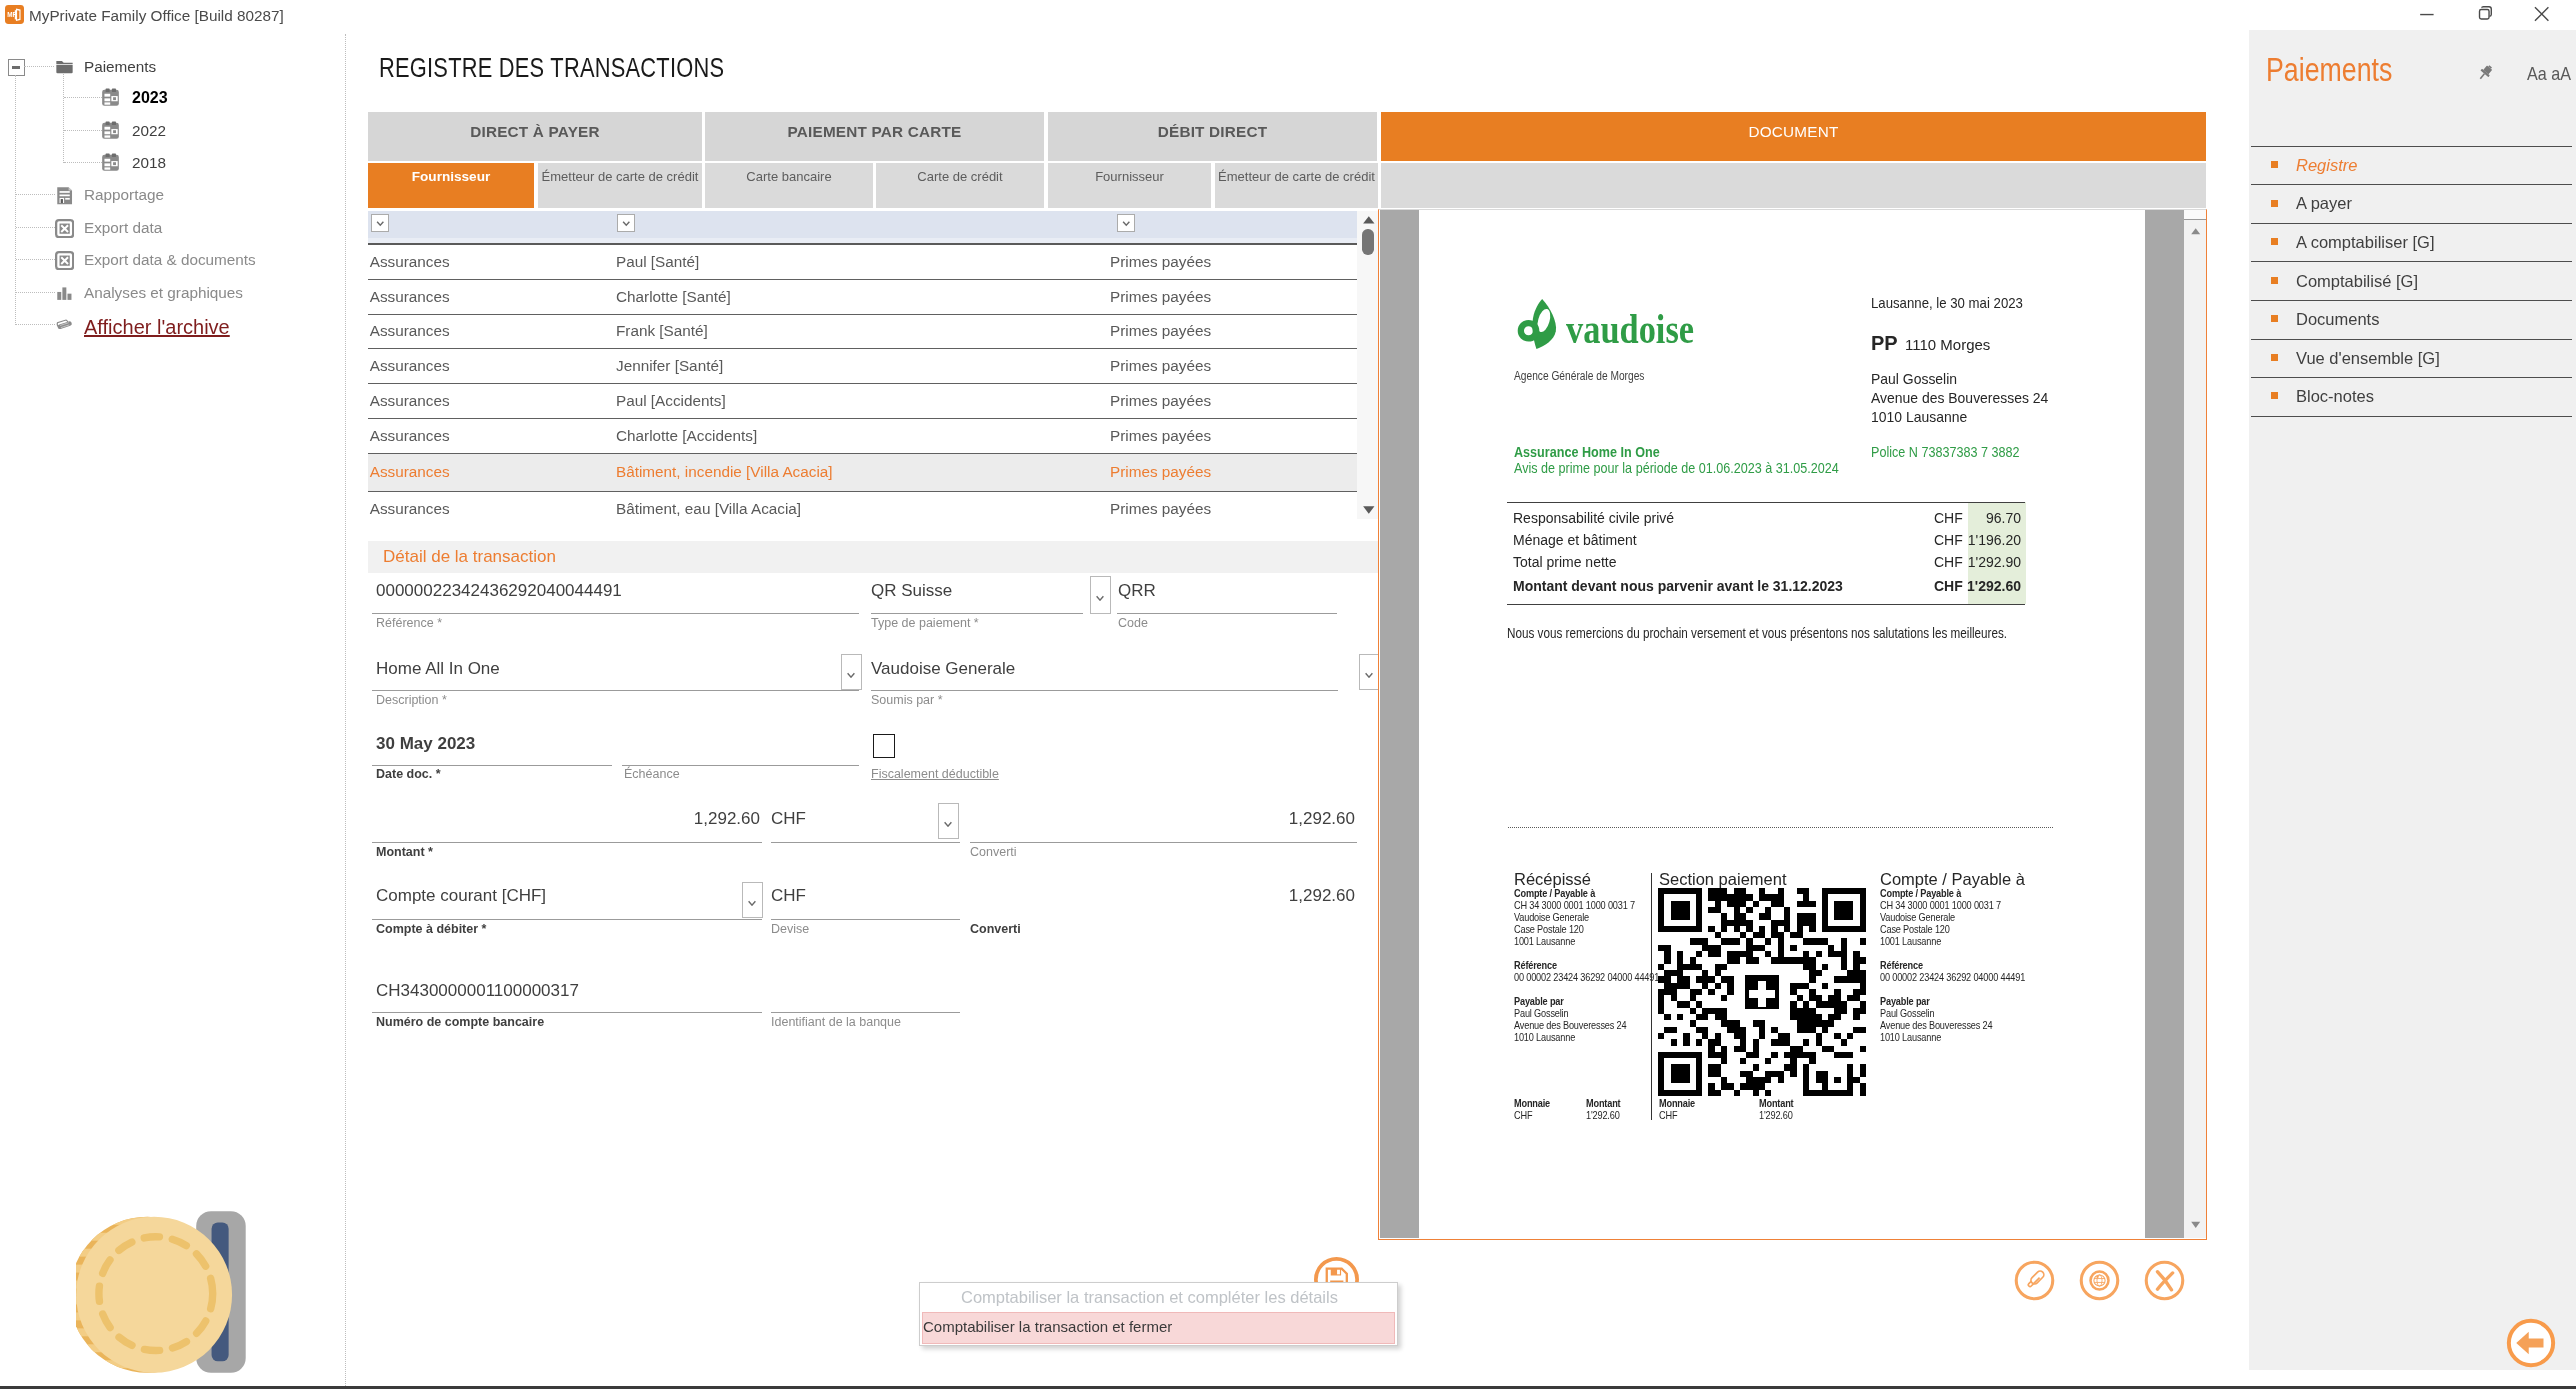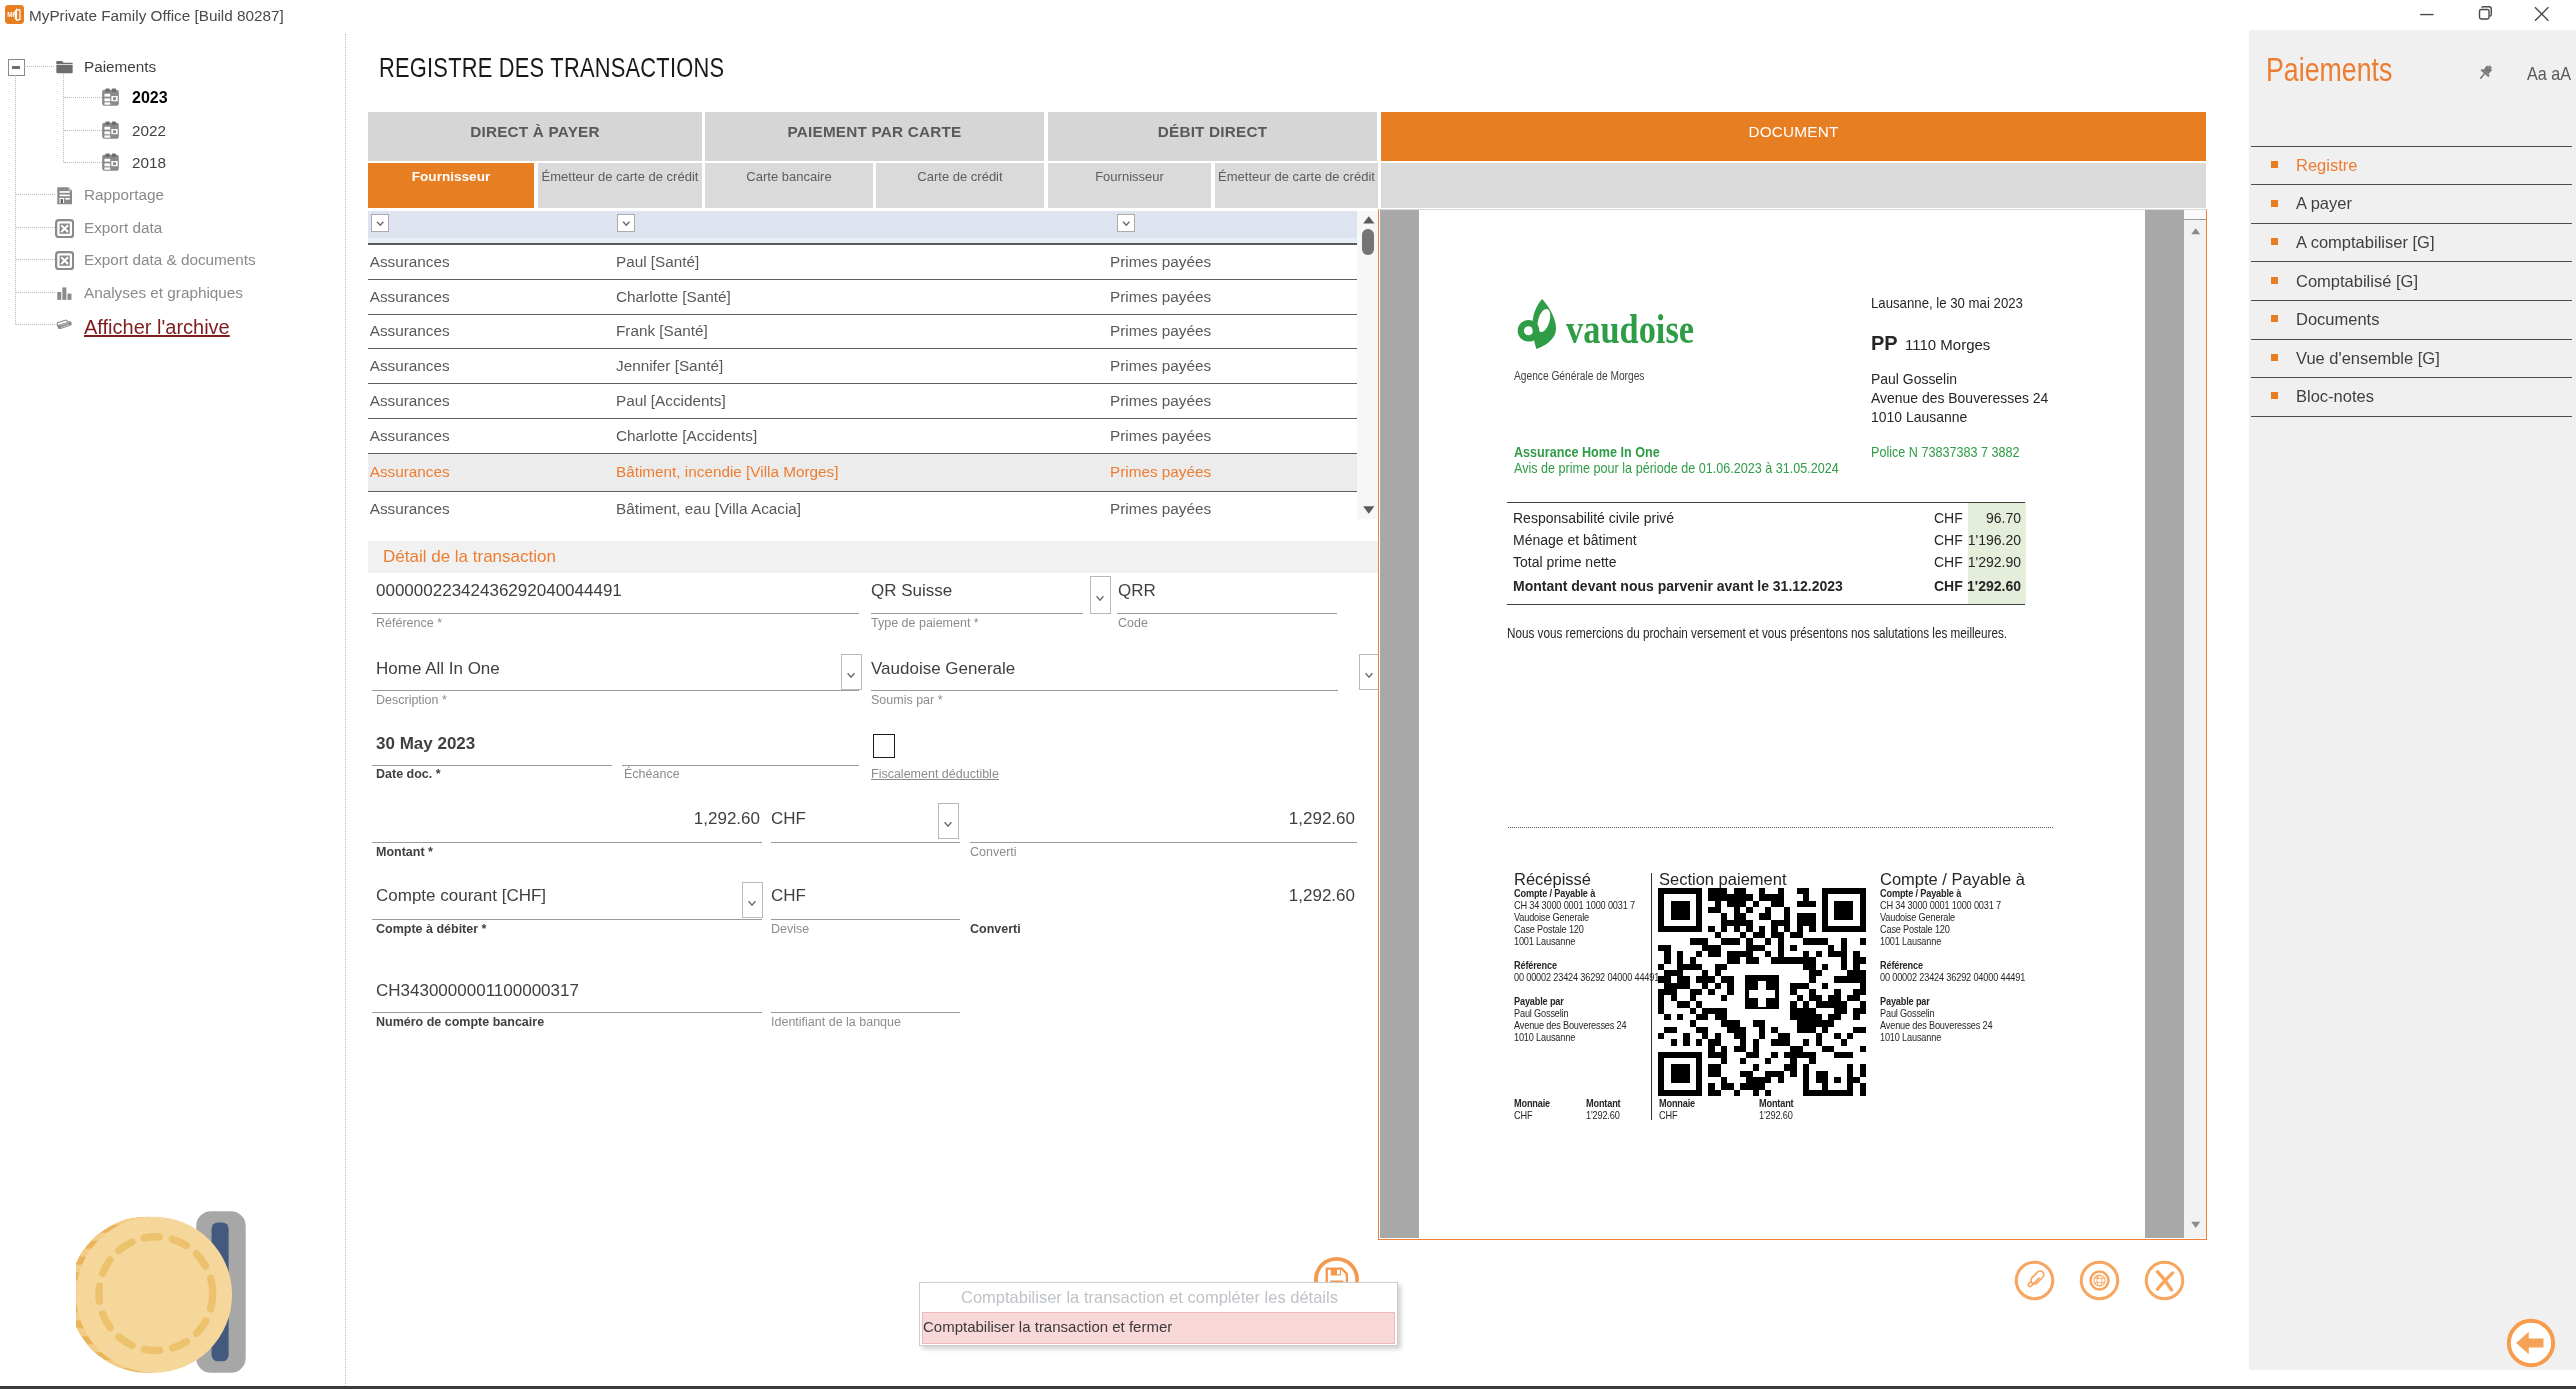--- a/index.html
+++ b/index.html
@@ -178,21 +178,21 @@
     <span class="rct" style="left:248px;">Paul [Accidents]</span>
     <span class="rct" style="left:742px;">Primes payées</span>
   </div>
 <div class="a row" style="left:368px;top:419px;width:989px;height:35px;">
     <span class="rct" style="left:1.7px;">Assurances</span>
     <span class="rct" style="left:248px;">Charlotte [Accidents]</span>
     <span class="rct" style="left:742px;">Primes payées</span>
   </div>
 <div class="a row" style="left:368px;top:454px;width:989px;height:38px;background:#ececec;color:#ed7d31;">
     <span class="rct" style="left:1.7px;top:9px;">Assurances</span>
-    <span class="rct" style="left:248px;top:9px;">Bâtiment, incendie [Villa Morges]</span>
+    <span class="rct" style="left:248px;top:9px;">Bâtiment, incendie [Villa Acacia]</span>
     <span class="rct" style="left:742px;top:9px;">Primes payées</span>
   </div>
 <div class="a" style="left:368px;top:492px;width:989px;height:27px;overflow:hidden;font-size:15.3px;color:#595959;">
     <span class="rct" style="left:1.7px;">Assurances</span>
     <span class="rct" style="left:248px;">Bâtiment, eau [Villa Acacia]</span>
     <span class="rct" style="left:742px;">Primes payées</span>
   </div>
 <div class="a" style="left:1357px;top:211px;width:21px;height:308px;background:#f7f7f7;"></div>
 <svg class="a" style="left:1362px;top:215px;" width="13.6" height="11.4" viewBox="0 0 24 20">
     <path d="M12 2 L22 15 L2 15 Z" fill="#5a5a5a"></path>
@@ -334,21 +334,21 @@
 </svg>
 <div class="a" style="left:2527px;top:63px;font-size:19px;color:#595959;white-space:nowrap;transform:scaleX(.85);transform-origin:0 0;">Aa aA</div>
 <div class="sep" style="left:2251px;top:146px;width:321px;"></div>
 <div class="sep" style="left:2251px;top:184px;width:321px;"></div>
 <div class="sep" style="left:2251px;top:223px;width:321px;"></div>
 <div class="sep" style="left:2251px;top:261px;width:321px;"></div>
 <div class="sep" style="left:2251px;top:300px;width:321px;"></div>
 <div class="sep" style="left:2251px;top:339px;width:321px;"></div>
 <div class="sep" style="left:2251px;top:377px;width:321px;"></div>
 <div class="sep" style="left:2251px;top:416px;width:321px;"></div>
-<div class="mbul" style="left:2271px;top:161px;"></div><div class="mitem" style="left:2296px;top:156px;color:#ed7d31;">Registre</div>
+<div class="mbul" style="left:2271px;top:161px;"></div><div class="mitem" style="left:2296px;top:156px;color:#ed7d31;font-style:italic;">Registre</div>
 <div class="mbul" style="left:2271px;top:200px;"></div><div class="mitem" style="left:2296px;top:194px;">A payer</div>
 <div class="mbul" style="left:2271px;top:238px;"></div><div class="mitem" style="left:2296px;top:233px;">A comptabiliser [G]</div>
 <div class="mbul" style="left:2271px;top:277px;"></div><div class="mitem" style="left:2296px;top:272px;">Comptabilisé [G]</div>
 <div class="mbul" style="left:2271px;top:315px;"></div><div class="mitem" style="left:2296px;top:310px;">Documents</div>
 <div class="mbul" style="left:2271px;top:354px;"></div><div class="mitem" style="left:2296px;top:349px;">Vue d'ensemble [G]</div>
 <div class="mbul" style="left:2271px;top:392px;"></div><div class="mitem" style="left:2296px;top:387px;">Bloc-notes</div>
 <svg class="a" style="left:2506px;top:1318px;" width="50" height="50" viewBox="0 0 88 88">
 <circle cx="44" cy="44" r="39" fill="#fff" stroke="#f89b4b" stroke-width="7"></circle>
 <path d="M40 24 L40 36 L66 36 L66 52 L40 52 L40 64 L18 44 Z" fill="#f5a158"></path>
 </svg>

